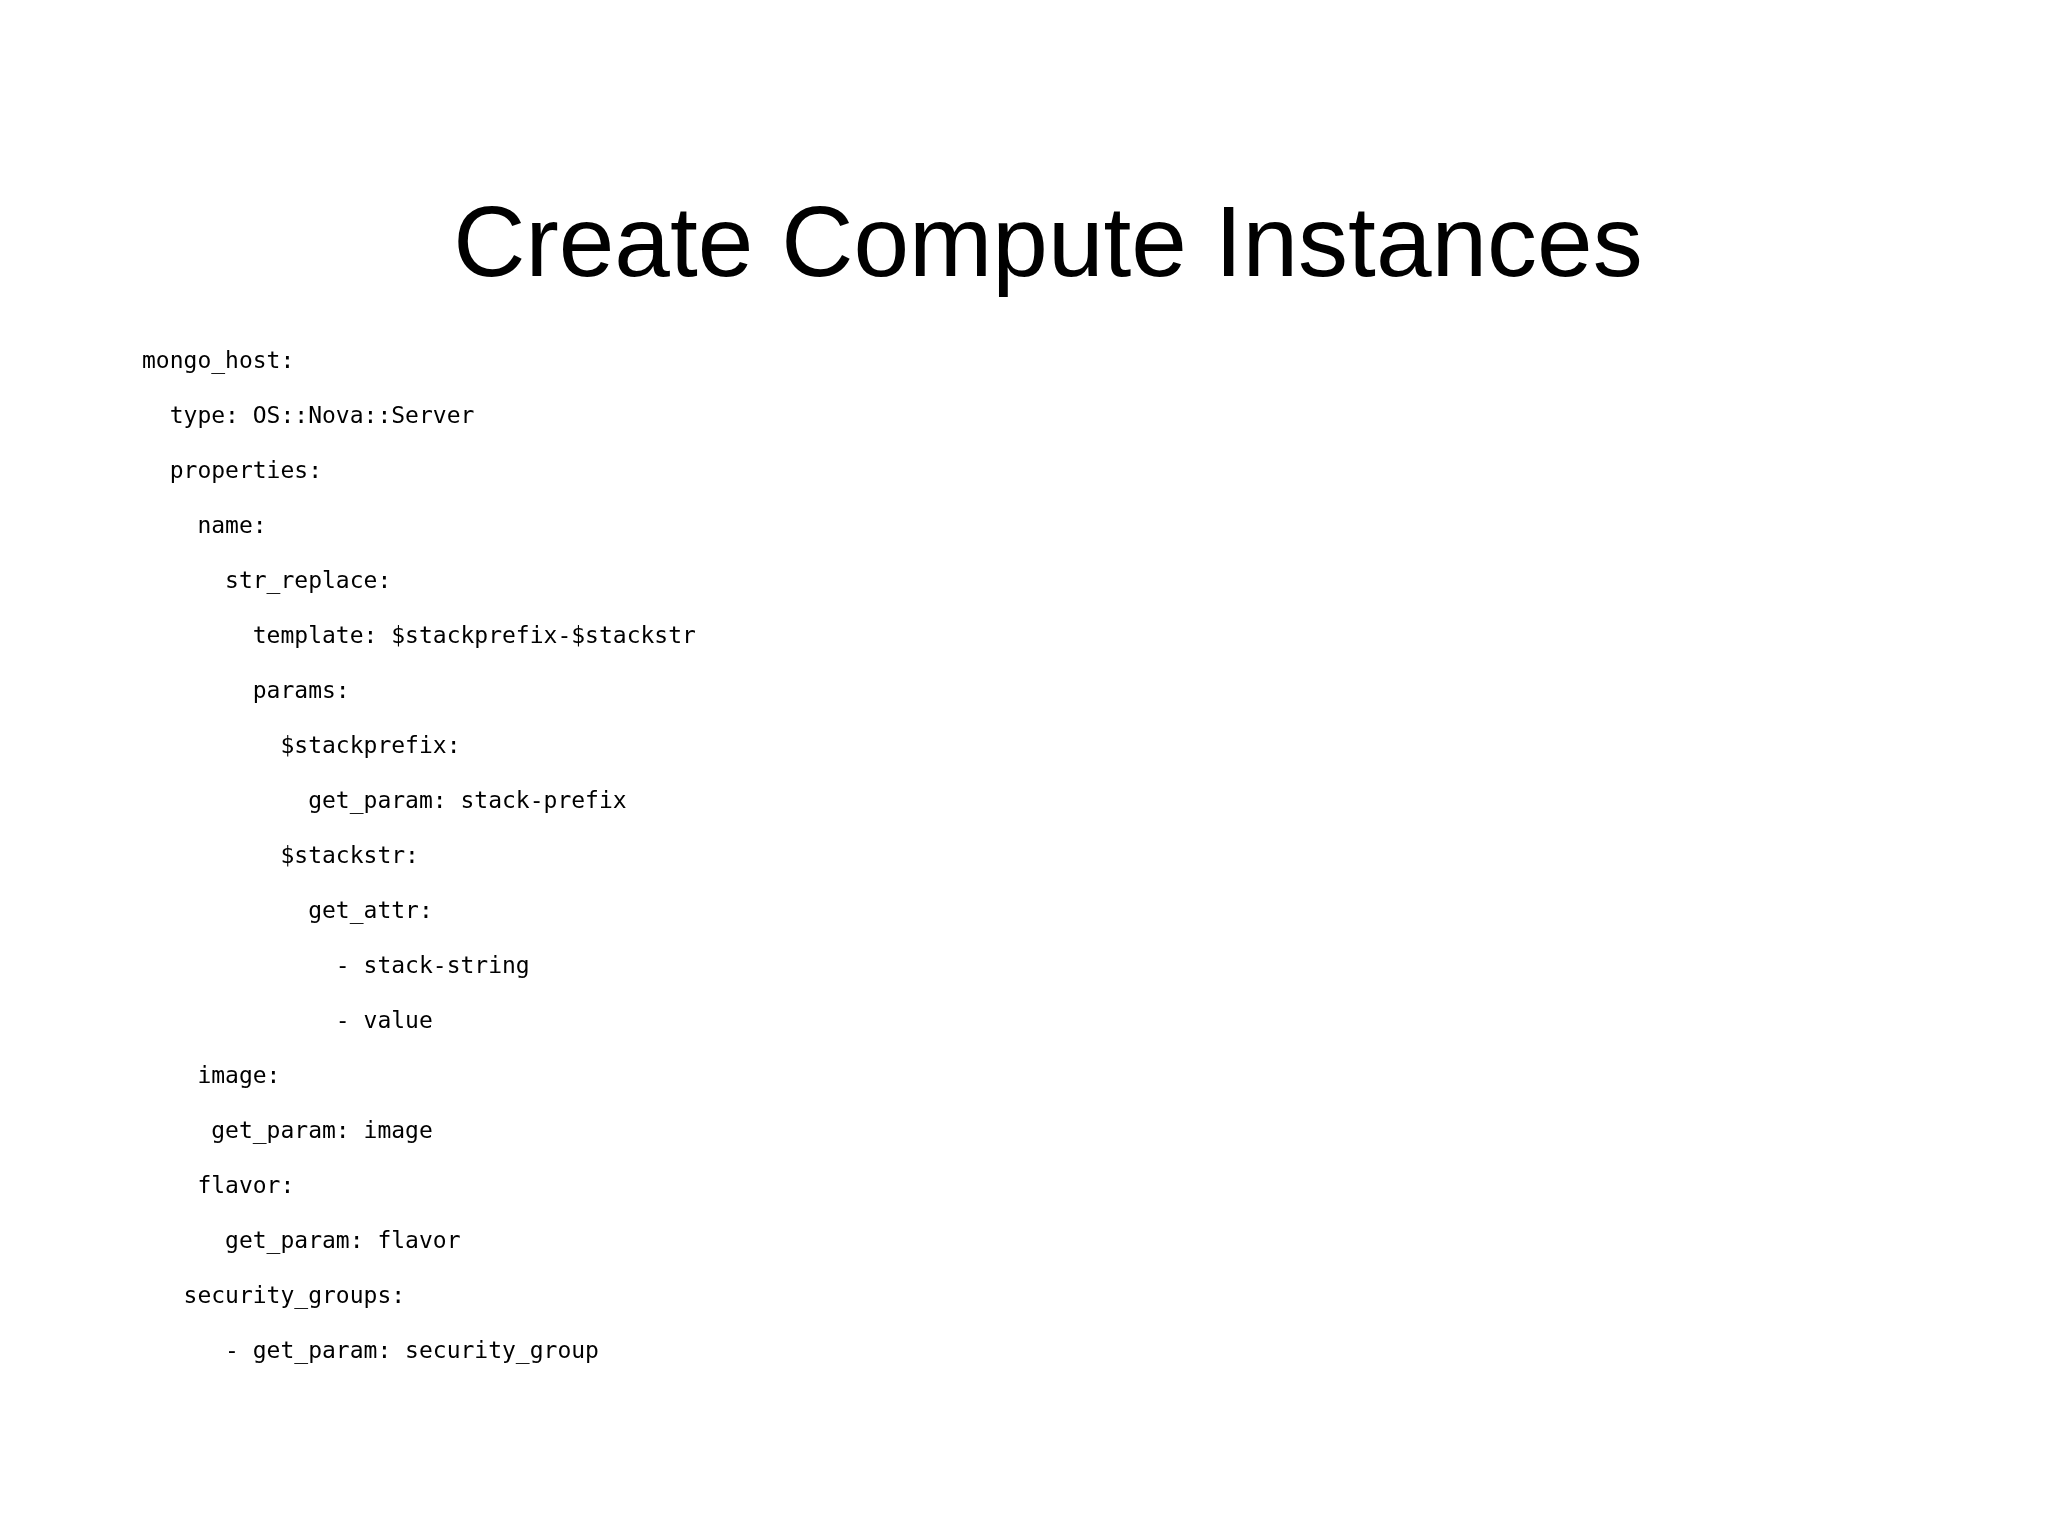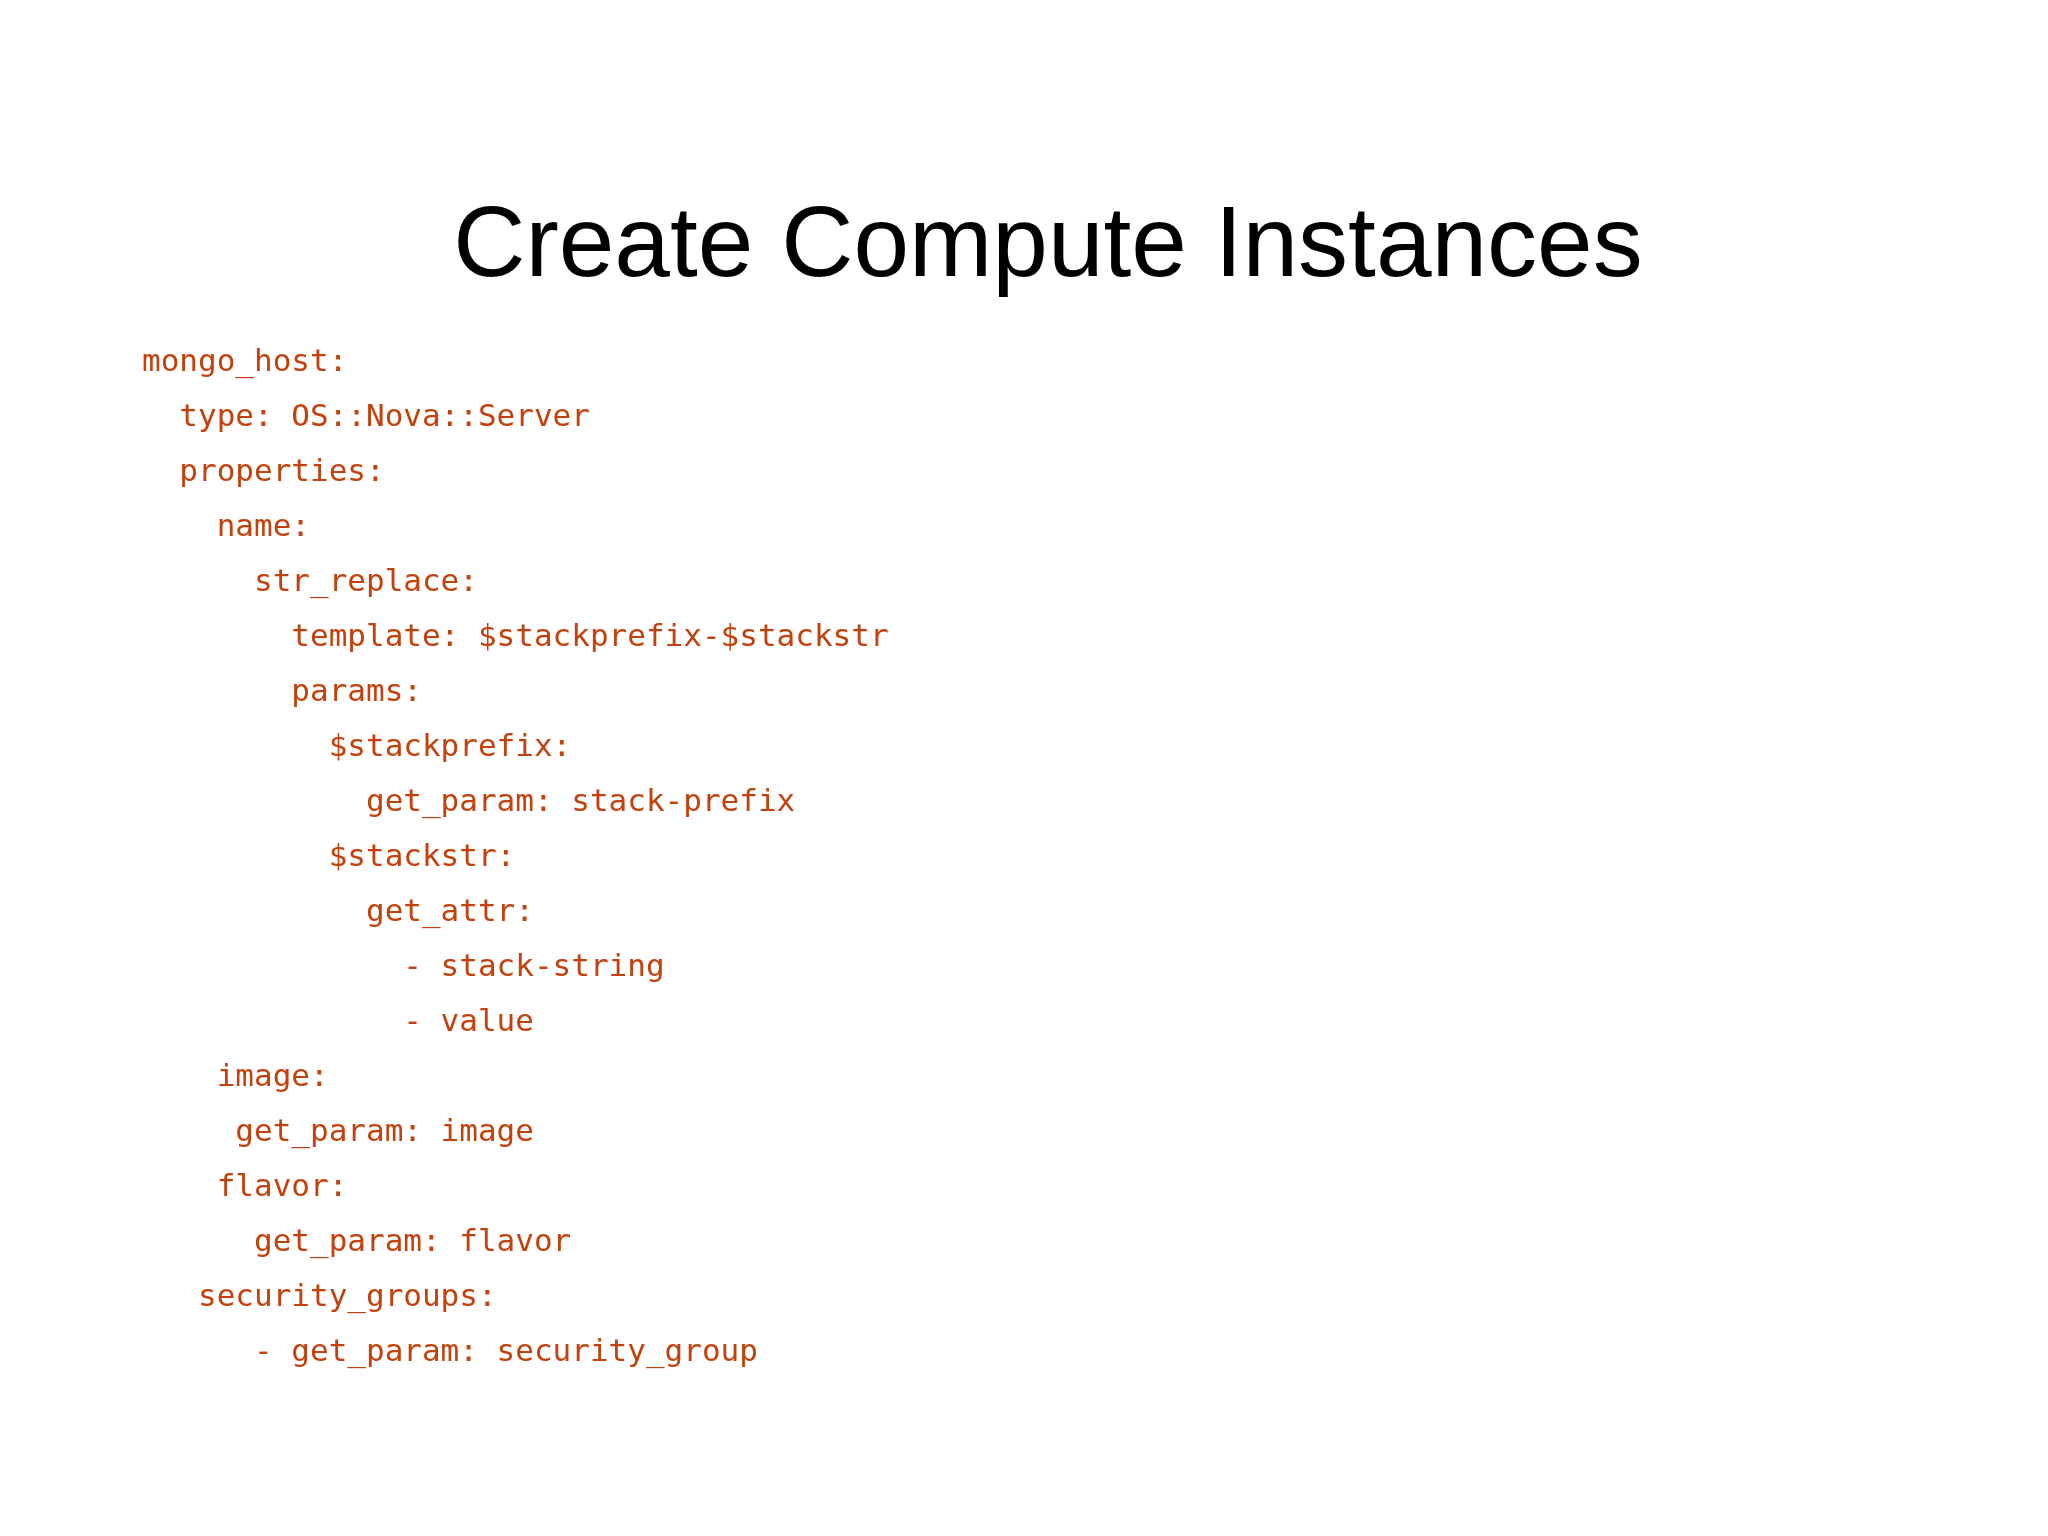--- a/index.html
+++ b/index.html
@@ -27,23 +27,23 @@
     line-height: 1.2;
     color: #000000;
     white-space: nowrap;
     padding-left: 24px;
   }
   .code-block {
     position: absolute;
     left: 142px;
     top: 333px;
     font-family: "DejaVu Sans Mono", monospace;
-    font-size: 31px;
+    font-size: 23px;
     line-height: 55px;
-    color: #c2410c;
+    color: #000000;
     white-space: pre;
   }
   .code-line {
     height: 55px;
     white-space: pre;
   }
 </style>
 </head>
 <body>
 

